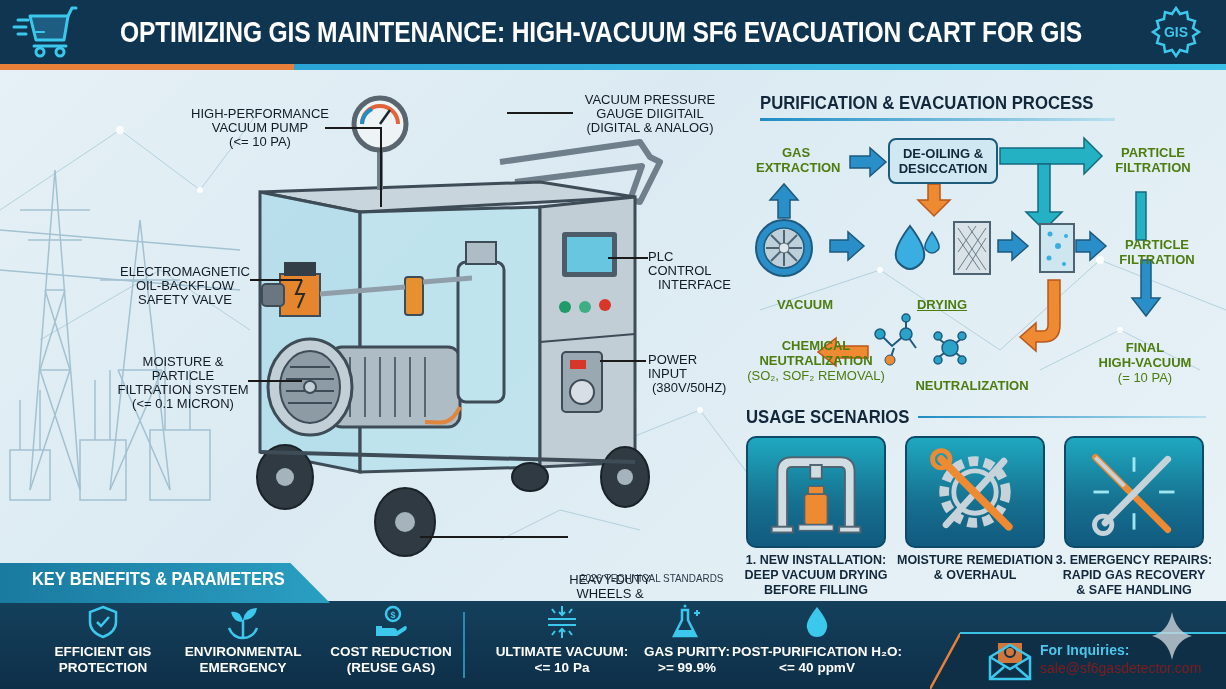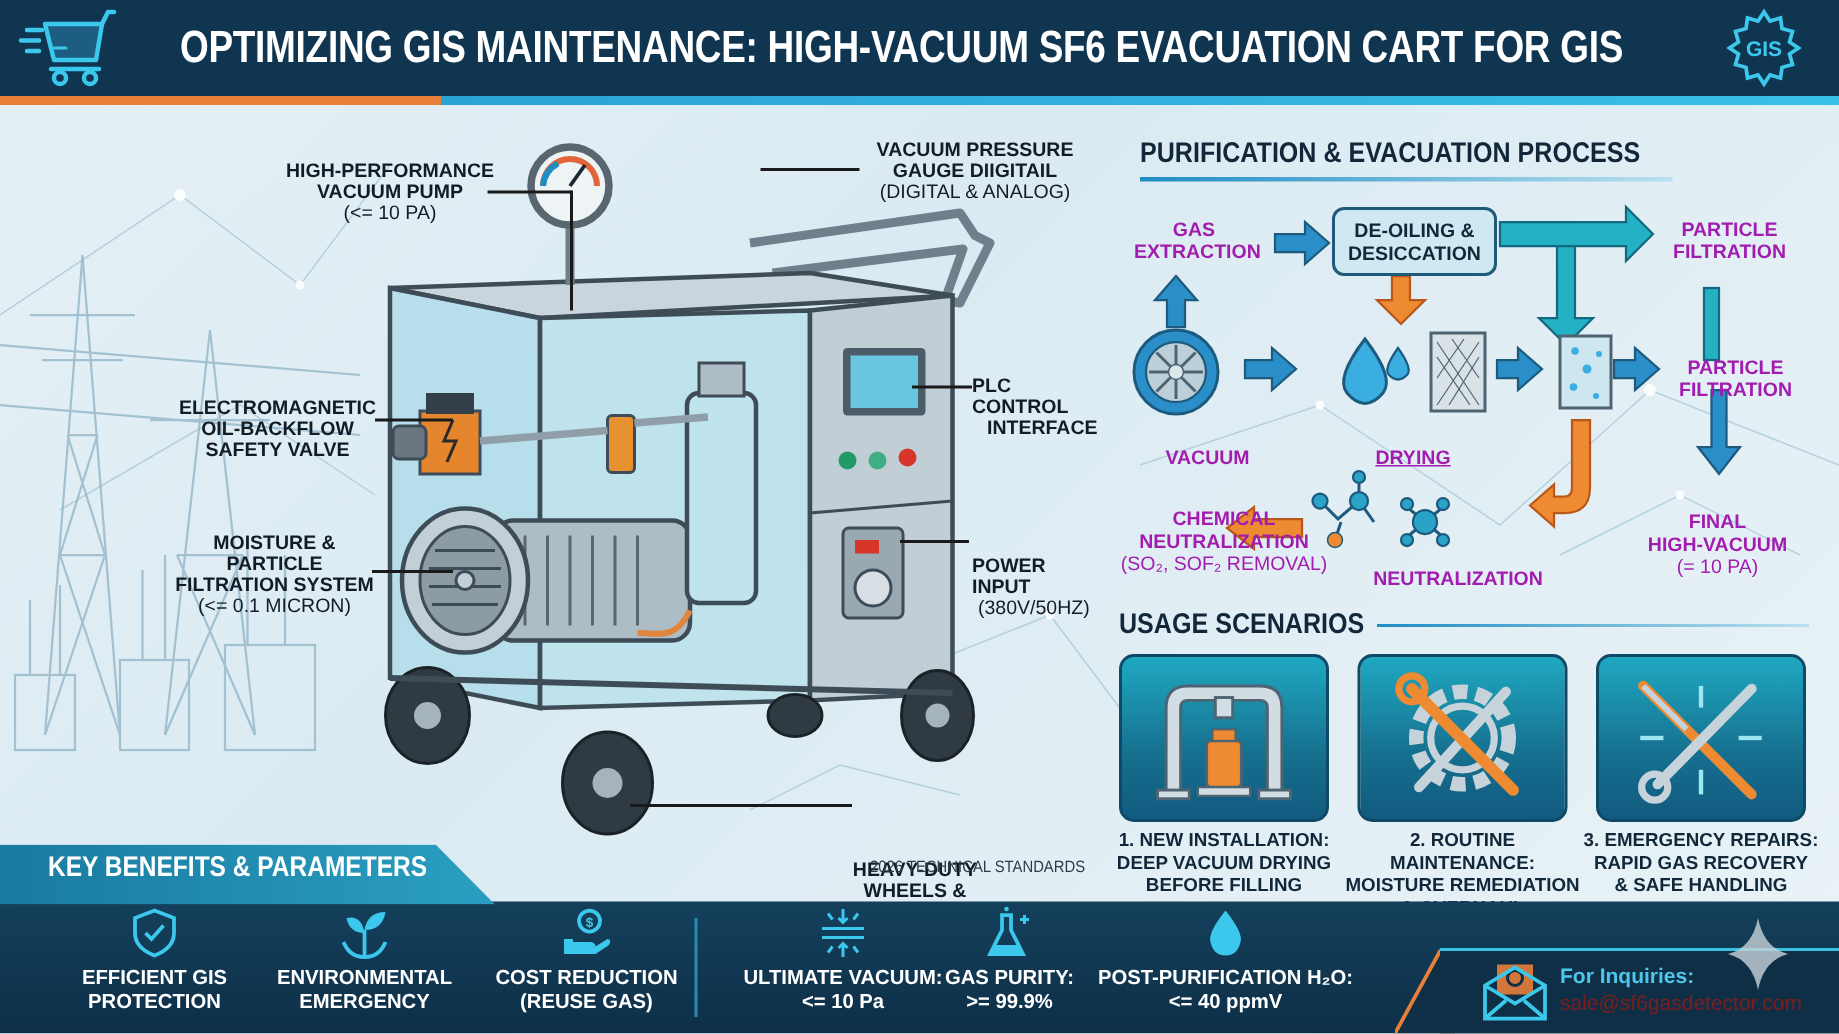--- a/index.html
+++ b/index.html
@@ -28,35 +28,35 @@
     white-space: nowrap; letter-spacing: -0.2px;
     transform: scaleX(0.82); transform-origin: left center;
   }
   .header .gis-icon { position: absolute; left: 1148px; top: 4px; width: 56px; height: 56px; }
 
   
   .bg-net { position: absolute; left: 0; top: 70px; width: 1226px; height: 500px; pointer-events: none; }
 
   
   .callout { position: absolute; text-align: center; color: #121c26; font-size: 13px; line-height: 14px; }
-  .callout .b { font-weight: bold; display: block; }
+  .callout .b { font-weight: normal; display: block; }
   .callout .n { font-weight: normal; display: block; }
   .leader { position: absolute; background: #1a1a1a; height: 2px; }
   .leader-v { position: absolute; background: #1a1a1a; width: 2px; }
 
   
   .cart-svg { position: absolute; left: 240px; top: 82px; width: 440px; height: 480px; }
 
   
   .section-title {
     position: absolute; font-size: 19px; font-weight: bold; color: #12283a; white-space: nowrap;
     transform: scaleX(0.88); transform-origin: left center;
   }
   .underline { position: absolute; height: 3px; background: linear-gradient(90deg, #1e8cc4, #b9e0ef); }
-  .proc-label { position: absolute; text-align: center; font-size: 13px; font-weight: bold; line-height: 15px; color: #a21caf; white-space: nowrap; }
+  .proc-label { position: absolute; text-align: center; font-size: 13px; font-weight: bold; line-height: 15px; color: #4d7c0f; white-space: nowrap; }
   .proc-label .n { font-weight: normal; display: block; }
   .proc-svg { position: absolute; left: 740px; top: 120px; width: 486px; height: 280px; }
   .deoil-box {
     position: absolute; left: 888px; top: 138px; width: 110px; height: 46px;
     background: #cfe8f2; border: 2px solid #1e5a7a; border-radius: 8px;
     font-size: 13px; font-weight: bold; line-height: 15px; text-align: center; padding-top: 6px; color: #12283a;
   }
 
   
   .scenario-card {
@@ -263,21 +263,21 @@
   <span class="n">(&lt;= 0.1 MICRON)</span>
 </div>
 <div class="leader" style="left:248px; top:380px; width:54px;"></div>
 
 <div class="callout" style="left:648px; top:250px; width:90px; text-align:left;">
   <span class="b">PLC CONTROL</span>
   <span class="b" style="padding-left:10px;">INTERFACE</span>
 </div>
 <div class="leader" style="left:608px; top:257px; width:40px;"></div>
 
-<div class="callout" style="left:648px; top:353px; width:90px; text-align:left;margin-top:17px;">
+<div class="callout" style="left:648px; top:353px; width:90px; text-align:left;">
   <span class="b">POWER INPUT</span>
   <span class="n" style="padding-left:4px;">(380V/50HZ)</span>
 </div>
 <div class="leader" style="left:600px; top:360px; width:46px;"></div>
 
 <div class="callout" style="left:555px; top:528px; width:110px;margin-top:45px;">
   <span class="b">HEAVY-DUTY</span>
   <span class="b">WHEELS &amp; FRAME</span>
 </div>
 <div class="leader" style="left:420px; top:536px; width:148px;"></div>
@@ -425,21 +425,20 @@
         <line x1="96" y1="56" x2="112" y2="56"></line>
       </g>
   </svg>
 </div>
 <div class="scenario-text" style="left:736px;">
   <span style="display:block">1. NEW INSTALLATION:</span>
   <span style="display:block">DEEP VACUUM DRYING</span>
   <span style="display:block">BEFORE FILLING</span>
 </div>
 <div class="scenario-text" style="left:895px;">
-  <span style="display:block">2. ROUTINE MAINTENANCE:</span>
   <span style="display:block">MOISTURE REMEDIATION</span>
   <span style="display:block">&amp; OVERHAUL</span>
 </div>
 <div class="scenario-text" style="left:1054px;">
   <span style="display:block">3. EMERGENCY REPAIRS:</span>
   <span style="display:block">RAPID GAS RECOVERY</span>
   <span style="display:block">&amp; SAFE HANDLING</span>
 </div>
 
 <div class="bottom"></div>
@@ -488,21 +487,21 @@
         <path d="M15 28 L18 25 L21 28"></path>
         <line x1="8" y1="5" x2="11" y2="9"></line>
         <line x1="28" y1="5" x2="25" y2="9"></line>
         <line x1="8" y1="31" x2="11" y2="27"></line>
         <line x1="28" y1="31" x2="25" y2="27"></line>
       </g>
     </svg>
   <div class="lbl">ULTIMATE VACUUM:</div>
   <div class="lbl" style="margin-top:0">&lt;= 10 Pa</div>
 </div>
-<div class="benefit" style="left:598px;">
+<div class="benefit" style="left:612px;">
   <svg viewBox="0 0 36 36">
       <path d="M13 6 L13 16 L5 32 L27 32 L19 16 L19 6 Z" fill="none" stroke="#3cc8ec" stroke-width="2.5"></path>
       <path d="M8 26 L24 26 L27 32 L5 32 Z" fill="#3cc8ec"></path>
       <g stroke="#3cc8ec" stroke-width="2">
         <line x1="28" y1="6" x2="28" y2="12"></line>
         <line x1="25" y1="9" x2="31" y2="9"></line>
       </g>
       <circle cx="16" cy="2" r="1.5" fill="#3cc8ec"></circle>
     </svg>
   <div class="lbl">GAS PURITY:</div>

